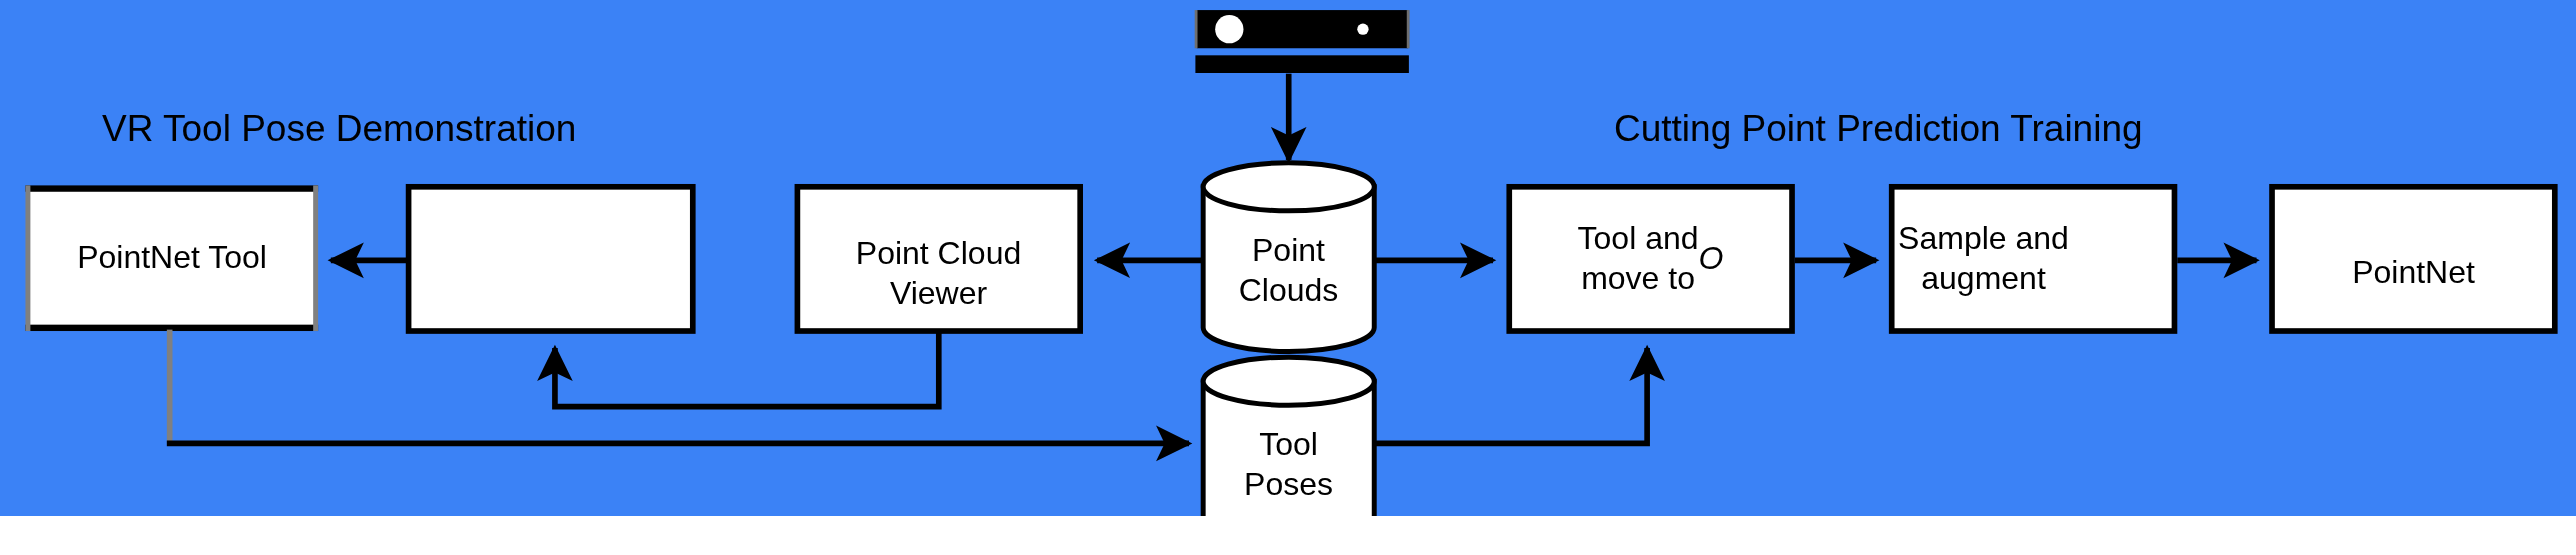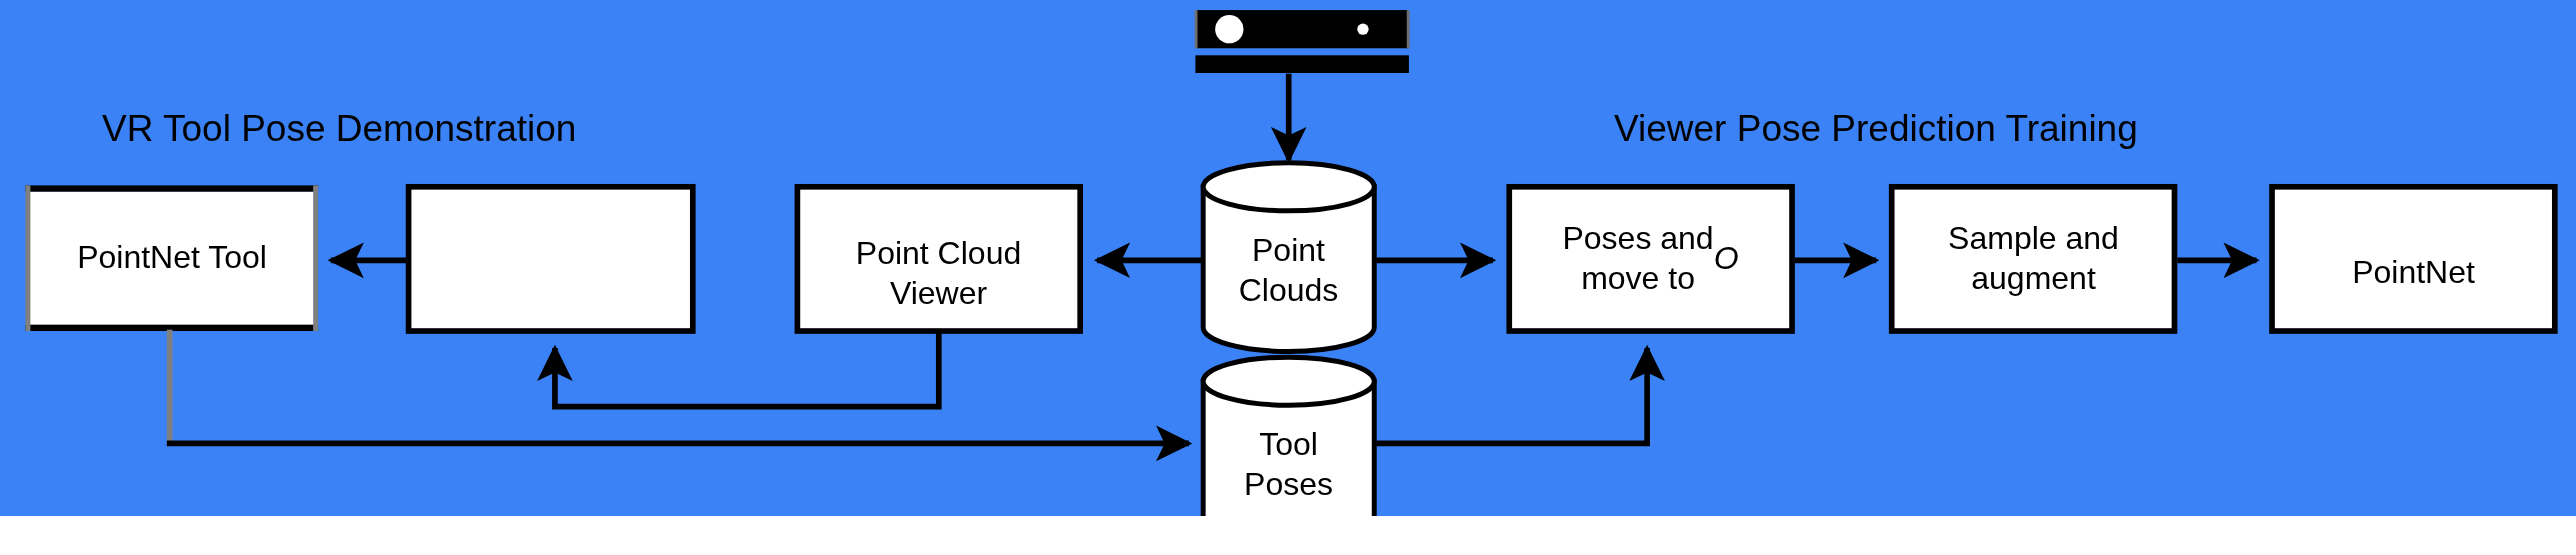--- a/index.html
+++ b/index.html
@@ -140,32 +140,32 @@
 
     <path d="M 1946 627 L 2330 627 L 2330 492" fill="none" stroke="#000000" stroke-width="8" marker-end="url(#arrowBlack)"></path>
 
     <path d="M 2539 368 L 2654 368" fill="none" stroke="#000000" stroke-width="8" marker-end="url(#arrowBlack)"></path>
 
     <path d="M 3080 368 L 3192 368" fill="none" stroke="#000000" stroke-width="8" marker-end="url(#arrowBlack)"></path>
   </svg>
 
   <div class="section-title" style="left:102px; top:108px;">VR Tool Pose Demonstration</div>
 
-  <div class="section-title" style="left:1614px; top:108px;">Viewer Pose Prediction Training</div>
+  <div class="section-title" style="left:1614px; top:108px;">Cutting Point Prediction Training</div>
 
   <div class="node-label" style="left:29px; top:187px; width:286px; height:141px;">PointNet Tool</div>
 
 
   <div class="node-label" style="left:800px; top:204px; width:277px; height:139px;">Point Cloud
 Viewer</div>
 
-  <div class="node-label italic-tail" style="left:1512px; top:189px; width:277px; height:139px;"><span>Poses and
+  <div class="node-label italic-tail" style="left:1512px; top:189px; width:277px; height:139px;"><span>Tool and
 move to </span><i>O</i></div>
 
-  <div class="node-label" style="left:1895px; top:189px; width:277px; height:139px;border-radius:22px;">Sample and
+  <div class="node-label" style="left:1845px; top:189px; width:277px; height:139px;border-radius:22px;">Sample and
 augment</div>
 
   <div class="node-label" style="left:2275px; top:203px; width:277px; height:139px;">PointNet</div>
 
   <div class="cyl-label" style="left:1203px; top:399px; width:171px; height:131px;">Tool
 Poses</div>
 
   <div class="cyl-label" style="left:1203px; top:205px; width:171px; height:131px;">Point
 Clouds</div>
 

